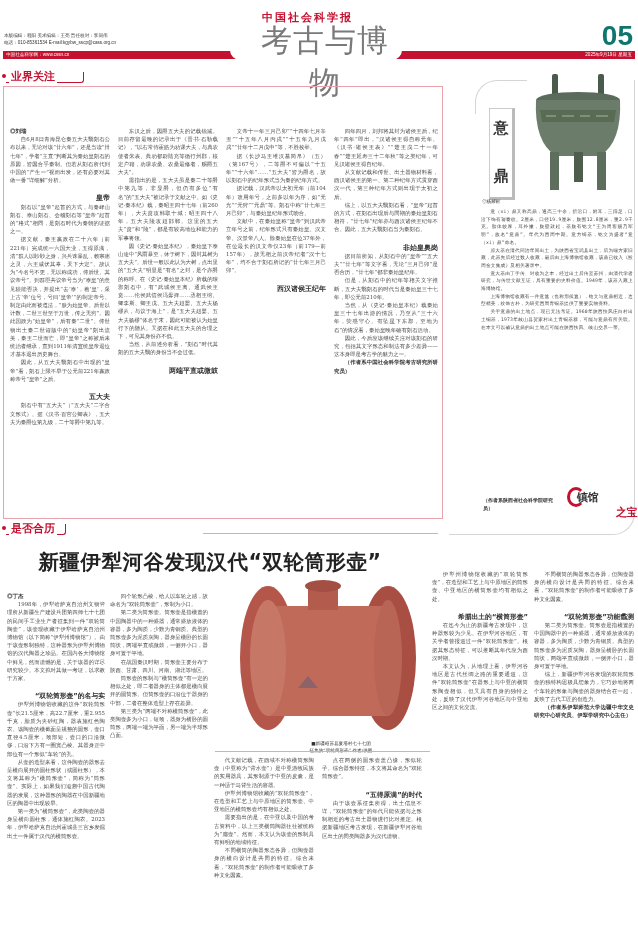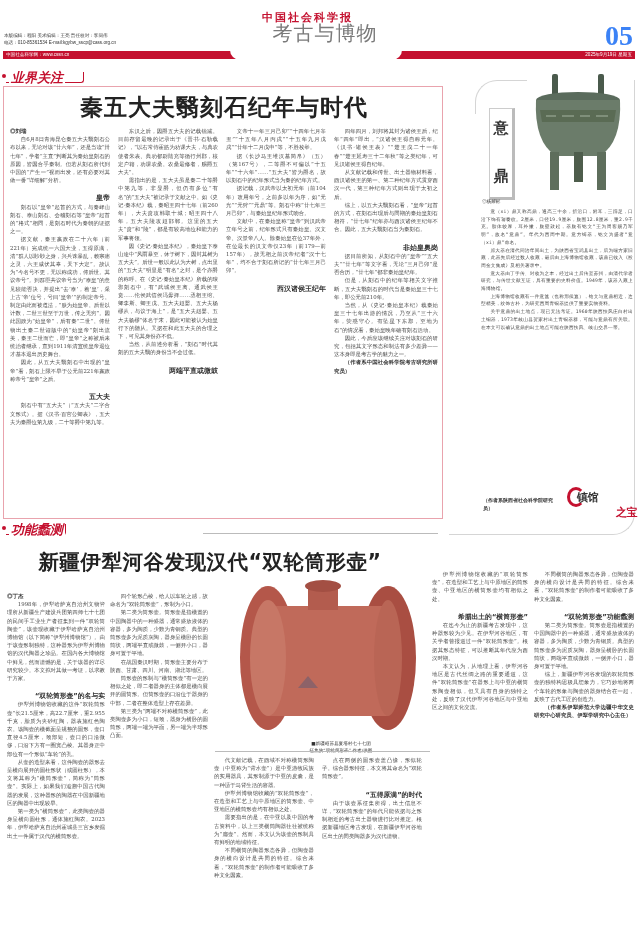--- a/index.html
+++ b/index.html
@@ -3,31 +3,31 @@
 <meta charset="utf-8">
 <style>
   * { box-sizing: border-box; margin: 0; padding: 0; }
   html, body { width: 638px; height: 925px; background: #fff; overflow: hidden; }
   body { font-family: "DejaVu Serif", "Liberation Serif", serif; color: #333; position: relative; }
 
   
   .masthead { position: absolute; left: 0; top: 0; width: 638px; height: 62px; }
   .mast-credits { position: absolute; left: 4px; top: 32px; font-family: "Liberation Sans", sans-serif; font-size: 4.6px; line-height: 7px; color: #333; }
   .mast-brand { position: absolute; left: 262px; top: 10px; width: 124px; text-align: left; font-family: "DejaVu Serif", serif; font-size: 11px; color: #c4112f; letter-spacing: 2px; font-weight: bold; }
-  .mast-section { position: absolute; left: 258px; top: 20px; width: 134px; text-align: center; font-family: "DejaVu Serif", serif; font-size: 20px; color: #7a7a7a; letter-spacing: 1px; }
-  .mast-page { position: absolute; right: 5px; top: 22px; font-family: Liberation Serif, serif; font-weight: bold; font-size: 28px; color: #3b82f6; line-height: 28px; text-align: center; }
+  .mast-section { position: absolute; left: 258px; top: 20px; width: 134px; text-align: center; font-family: "DejaVu Serif", serif; font-size: 31px; color: #7a7a7a; letter-spacing: 1px; }
+  .mast-page { position: absolute; right: 5px; top: 22px; font-family: Liberation Sans, sans-serif; font-weight: bold; font-size: 28px; color: #0f766e; line-height: 28px; text-align: center; }
   .mast-bar { position: absolute; left: 3px; top: 51px; width: 632px; height: 8px; background: #c4112f; }
   .mast-bar-notch { position: absolute; left: 230px; top: 46px; width: 172px; height: 14px; background: #fff; border-radius: 0 0 10px 10px; }
   .mast-site { position: absolute; left: 6px; top: 51px; font-family: "Liberation Sans", sans-serif; font-size: 4.6px; line-height: 8px; color: #fff; }
   .mast-date { position: absolute; right: 6px; top: 51px; font-family: "Liberation Sans", sans-serif; font-size: 4.6px; line-height: 8px; color: #fff; }
 
   
   .sec-tab { position: absolute; height: 11px; border: 1px solid #c4112f; border-top: none; border-left: none; border-radius: 0 0 3px 0; }
   .sec-tab .dot { position: absolute; left: -4px; top: 2px; width: 4px; height: 4px; border-radius: 50%; background: #c4112f; }
-  .sec-tab .label { position: absolute; left: 3px; top: -3px; font-family: "Liberation Sans", sans-serif; font-weight: bold; font-size: 13px; color: #c4112f; background: #fff; padding: 0 2px; font-style: italic; }
+  .sec-tab .label { position: absolute; left: 3px; top: -3px; font-family: "Liberation Sans", sans-serif; font-weight: bold; font-size: 11px; color: #c4112f; background: #fff; padding: 0 2px; }
 
   
   .art1 { position: absolute; left: 3px; top: 86px; width: 440px; height: 433px; border: 1px solid #e9a3ad; }
   .art1-title { position: absolute; left: 0; top: 5px; width: 440px; text-align: center; font-family: "DejaVu Sans", sans-serif; font-weight: bold; font-size: 23px; color: #222; letter-spacing: 1px; }
   .col { position: absolute; font-size: 5.4px; line-height: 8.2px; color: #4a4a4a; text-align: justify; overflow: hidden; }
   .col p { text-indent: 2em; margin-bottom: 0; }
   .byline { font-family: "Liberation Sans", sans-serif; font-size: 5.5px; font-weight: bold; color: #333; margin-bottom: 4px; text-indent: 0 !important; }
   .subhead { text-align: right; font-family: "DejaVu Sans", sans-serif; font-weight: bold; font-size: 7px; color: #333; margin: 10px 0 8px; text-indent: 0 !important; }
   .author-note { font-family: "DejaVu Sans", sans-serif; font-weight: bold; font-size: 5.4px; color: #333; text-indent: 2em; }
 
@@ -71,21 +71,20 @@
   <div class="mast-site">中国社会科学网：www.cssn.cn</div>
   <div class="mast-date">2025年9月19日  星期五</div>
 </div>
 
 <div class="sec-tab" style="left:6px; top:72px; width:78px;">
   <span class="dot"></span>
   <span class="label">业界关注</span>
 </div>
 
 <div class="art1">
-  <div class="art1-title">秦五大夫翳刻石纪年与时代</div>
 
   <div class="col" style="left:6px; top:40px; width:100px; height:388px;">
     <p class="byline">◎刘瑞</p>
     <p>自6月8日青海昆仑秦五大夫翳刻石公布以来，无论对该“廿六年”，还是当读“卅七年”，学者“主直”判断其为秦始皇刻石的原因，皆因合乎秦制。但若从刻石所代到中国的“产生一”视而出发，还有必要对其做一番“详细解”分析。</p>
     <p class="subhead">皇帝</p>
     <p>刻石以“皇帝”起首的方式，与秦峄山刻石、泰山刻石、会稽刻石等“皇帝”起首的“格式”相同，是刻石时代为秦朝的证据之一。</p>
     <p>据文献，秦王嬴政在二十六年（前221年）完成统一六国大业，五得原满，清“群人以眇眇之身，兴兵诛暴乱，赖宗庙之灵，六王咸伏其辜，天下大定”。故认为“今名号不更，无以称成功，传后世。其议帝号”。到群臣共议帝号当为“泰皇”的意见较能否决，并提出“去‘泰’，着‘皇’，采上古‘帝’位号，号曰‘皇帝’”的制定帝号。制定由此而被遵法，“朕为始皇帝。后世以计数，二世三世至于万世，传之无穷”。因此国政为“始皇帝”，后有秦“二世”。传世物出土秦二世诏版中的“始皇帝”刻出流美，秦王二世而亡，即“皇帝”之称被后来统治者继承，直到1911年清宣统皇帝退位才基本退出历史舞台。</p>
     <p>因此，从五大夫翳刻石中出现的“皇帝”看，刻石上限不早于公元前221年嬴政称帝号“皇帝”之后。</p>
     <p class="subhead">五大夫</p>
     <p>刻石中有“五大夫”（“五大夫”二字合文形式）。据《汉书·百官公卿表》，五大夫为秦爵位第九级，二十等爵中第九等。</p>
@@ -149,21 +148,21 @@
   <p>关于意鼎的出土地点，现已无法考证。1960年陕西扶风庄白村出土铜器，1973年岐山县贺家村出土青铜器群，可能与意鼎有所关联。在本文可以确认意鼎的出土地点可能在陕西扶风、岐山交界一带。</p>
 </div>
 <div class="side-author">（作者系陕西省社会科学院研究员）</div>
 <div class="side-logo">
   <span class="arc"></span>
   <span class="txt"><span>镇馆</span><b>之宝</b></span>
 </div>
 
 <div class="sec-tab" style="left:6px; top:524px; width:60px;">
   <span class="dot"></span>
-  <span class="label">功能蠡测</span>
+  <span class="label">是否合历</span>
 </div>
 <div class="art2-rule"></div>
 
 <div class="art2-title">新疆伊犁河谷发现汉代“双轮筒形壶”</div>
 
 <div class="col col2" style="left:7px; top:592px; width:98px; height:330px;">
   <p class="byline">◎丁杰</p>
   <p>1998年，伊犁哈萨克自治州文物管理所从新疆生产建设兵团第四师七十七团的民间手工业生产者征集到一件“双轮筒陶壶”，该壶现收藏于伊犁哈萨克自治州博物馆（以下简称“伊犁州博物馆”）。由于该壶形制独特，这种器形为伊犁州博物馆的汉代陶器之珍品。在国内各大博物馆中鲜见，然而遗憾的是，关于该器的详尽研究较少。本文拟对其做一考证，以求教于方家。</p>
   <p class="subhead">“双轮筒形壶”的名与实</p>
   <p>伊犁州博物馆收藏的这件“双轮筒形壶”长21.5厘米，高22.7厘米，重2.955千克，胎质为夹砂红陶，器表施红色陶衣。该陶壶的横截面呈规整的圆形，壶口直径4.5厘米，颈部短，壶口的口沿微侈，口沿下方有一圈宽凸棱。其器身正中部位有一个形似“车轮”的孔。</p>

